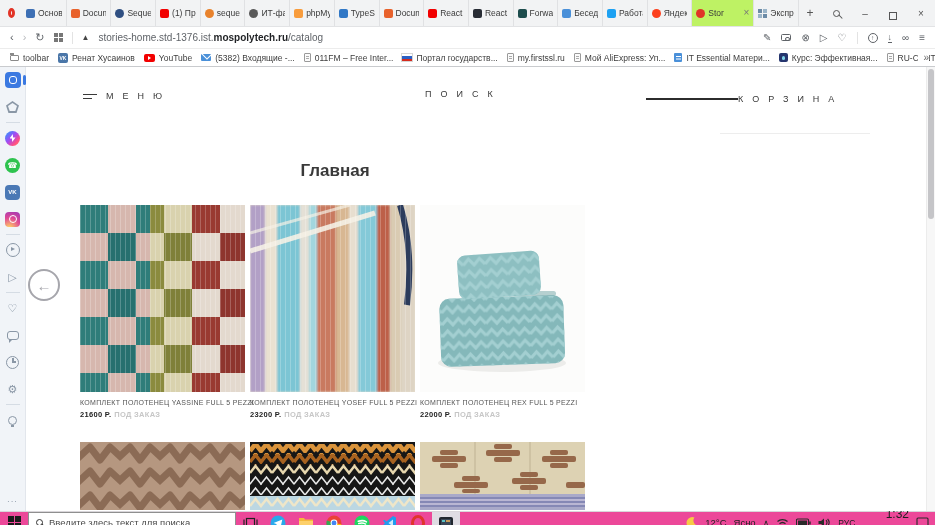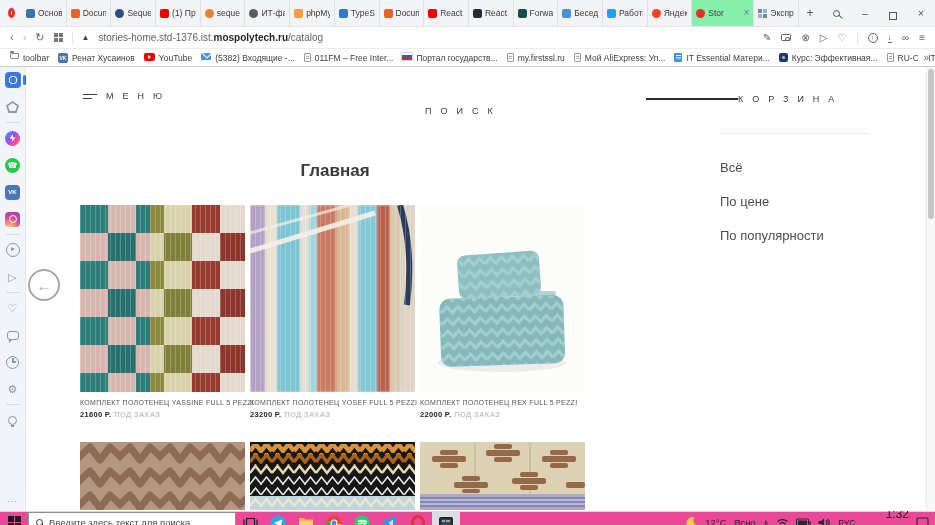--- a/index.html
+++ b/index.html
@@ -5,21 +5,21 @@
   *{box-sizing:border-box;margin:0;padding:0}
   html,body{width:935px;height:525px;overflow:hidden}
   body{font-family:"Liberation Sans",sans-serif;background:#fff;position:relative}
 
   
   .tabbar{height:27px;background:#f2f3f4;display:flex;align-items:center;border-bottom:1px solid #e2e3e5}
   .opera-btn{width:22px;height:19px;display:flex;align-items:center;justify-content:center;flex:none}
   .opera-o{width:7px;height:10px;border:3px solid #e23326;border-radius:50%}
   .tabs{display:flex;flex:1;min-width:0;height:100%}
   .tab{flex:1 1 46px;min-width:0;display:flex;align-items:center;gap:3px;padding:0 4px;border-right:1px solid #e0e1e3;font-size:8.5px;color:#3a3a3a;overflow:hidden;background:#f2f3f4;cursor:default}
-  .tab.active{background:#86efac;flex:0 0 62px}
+  .tab.active{background:#bef264;flex:0 0 62px}
   .fav{width:9px;height:9px;border-radius:2px;flex:none}
   .fav.circle{border-radius:50%}
   .fav.grid{border-radius:0;background-image:linear-gradient(#6b8aa6,#6b8aa6),linear-gradient(#9ab4c8,#9ab4c8),linear-gradient(#9ab4c8,#9ab4c8),linear-gradient(#6b8aa6,#6b8aa6);background-size:4px 4px;background-position:0 0,5px 0,0 5px,5px 5px;background-repeat:no-repeat}
   .tlabel{white-space:nowrap;overflow:hidden;flex:1}
   .tclose{flex:none;font-size:10px;color:#777;line-height:1}
   .newtab{width:22px;text-align:center;font-size:12px;color:#555;flex:none}
   .tabbar-right{flex:none;display:flex;align-items:center;height:100%}
   .tb-mag{width:30px;display:flex;justify-content:center}
   .mag{width:7px;height:7px;border:1.3px solid #555;border-radius:50%;position:relative}
   .mag::after{content:'';position:absolute;width:4.5px;height:1.3px;background:#555;transform:rotate(45deg);right:-3.5px;bottom:-1.5px}
@@ -36,21 +36,21 @@
   .url{font-size:10px;color:#5f6368;white-space:nowrap}
   .url b{color:#1f2124}
   .addr-right{margin-left:auto;display:flex;align-items:center;gap:10px;color:#5f6368;font-size:10px}
   .cam{width:10px;height:7px;border:1.2px solid #5f6368;border-radius:1.5px;position:relative}
   .cam::after{content:'';position:absolute;left:3px;top:1.5px;width:2.5px;height:2.5px;border:1px solid #5f6368;border-radius:50%}
   .circ-arrow{width:10px;height:10px;border:1.1px solid #5f6368;border-radius:50%;font-size:6.5px;line-height:8px;text-align:center}
   .dl-ic{border-bottom:1.2px solid #5f6368;font-size:9px;line-height:9px}
 
   
   .bmbar{height:18px;background:#fff;display:flex;align-items:center;padding:0 18px 0 10px;gap:9px;border-bottom:1px solid #c9cbce;overflow:hidden;position:relative}
-  .bm{display:flex;align-items:flex-start;gap:4px;flex:none}
+  .bm{display:flex;align-items:center;gap:4px;flex:none}
   .bmlabel{font-size:8.5px;color:#3c3c3c;white-space:nowrap}
   .bi{flex:none;display:inline-block;position:relative}
   .bi-folder{width:9px;height:6px;border:1px solid #8a8a8a;border-radius:1px}
   .bi-folder::before{content:'';position:absolute;top:-2.5px;left:-1px;width:4px;height:1.5px;background:#8a8a8a}
   .bi-vk{width:10px;height:10px;background:#4a76a8;border-radius:2px;color:#fff;font-size:5px;font-weight:bold;line-height:10px;text-align:center}
   .bi-vk::after{content:'VK'}
   .bi-youtube{width:11px;height:8px;background:#f20000;border-radius:2px}
   .bi-youtube::after{content:'';position:absolute;left:4.5px;top:2px;border-left:3.5px solid #fff;border-top:2px solid transparent;border-bottom:2px solid transparent}
   .bi-mail{width:10px;height:7.5px;background:#4a90d9;border-radius:1px;overflow:hidden}
   .bi-mail::after{content:'';position:absolute;left:1.5px;top:-4px;width:6px;height:6px;border:1.2px solid #fff;transform:rotate(45deg)}
@@ -94,21 +94,21 @@
 
   .content{flex:1;position:relative;background:#fff;min-width:0;overflow:hidden}
   .scroll{width:9px;background:#f7f7f7;border-left:1px solid #ececec;position:relative;flex:none}
   .thumb{position:absolute;left:1px;top:2px;width:6px;height:150px;background:#c5c5c8;border-radius:3px}
 
   
   .hd-menu{position:absolute;left:57px;top:24px;display:flex;align-items:center;gap:9px}
   .burger i{display:block;height:1.5px;width:14px;background:#3a3a3a;margin:2.5px 0}
   .burger i:nth-child(2){width:9px}
   .sp-label{font-size:9px;letter-spacing:9px;color:#3a3a3a;font-weight:500;white-space:nowrap}
-  .hd-search{position:absolute;left:399px;top:33px}
+  .hd-search{position:absolute;left:399px;top:16px}
   .hd-cart{position:absolute;left:620px;top:27px;display:flex;align-items:center;}
   .cart-line-long{width:79px;height:1.5px;background:#2c2c2c}
   .cart-line-short{width:13px;height:1.5px;background:#2c2c2c}
   .hd-divider{position:absolute;left:694px;top:66px;width:150px;height:1px;background:#ededed}
   .pg-title{position:absolute;left:54px;top:94px;width:510px;text-align:center;font-size:17px;font-weight:600;color:#3a3a3a}
   .filters{position:absolute;left:694px;top:93px;display:flex;flex-direction:column;gap:19px;font-size:13px;color:#4c4c4c}
   .filter{cursor:pointer}
 
   .card{position:absolute;width:165px}
   .card svg{display:block}
@@ -355,25 +355,20 @@
     </div>
     <div class="hd-cart">
       <span class="cart-line-long"></span>
       <span class="cart-line-short"></span>
       <span class="sp-label">КОРЗИНА</span>
     </div>
     <div class="hd-divider"></div>
 
     <div class="pg-title">Главная</div>
 
-    <div class="filters">
-      <div class="filter">Всё</div>
-      <div class="filter">По цене</div>
-      <div class="filter">По популярности</div>
-    </div>
 
     <div class="card" style="left:54px;top:138px">
       <svg width="165" height="187">
         <defs>
           <pattern id="pA" width="56" height="56" patternUnits="userSpaceOnUse">
             <rect width="56" height="56" fill="#d6b7ae"></rect>
               <rect width="28" height="28" fill="#2f7d7a"></rect>
               <rect x="28" y="28" width="28" height="28" fill="#27706f"></rect>
           </pattern>
           <pattern id="pB" width="56" height="56" patternUnits="userSpaceOnUse">

